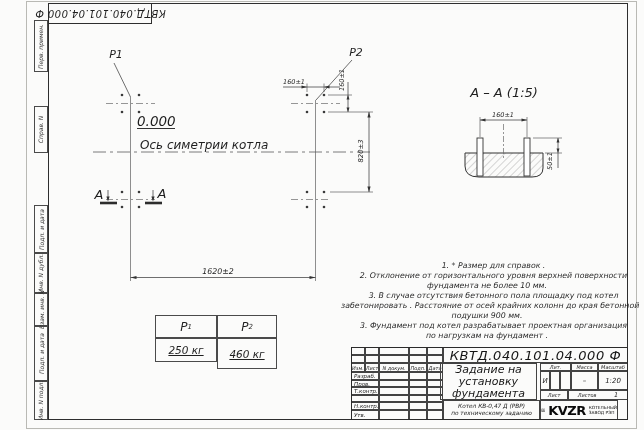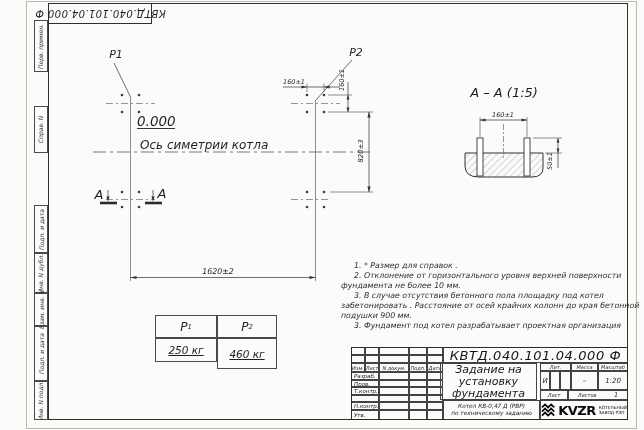--- a/index.html
+++ b/index.html
@@ -15,21 +15,21 @@
          display:flex;align-items:center;justify-content:center;}
   .vcell span{transform:rotate(-90deg);white-space:nowrap;font-size:6px;font-style:italic;color:#333;}
   svg.art{position:absolute;left:0;top:0;}
   .ptable{left:155px;top:315px;width:122px;height:47px;}
   .pt-cell{position:absolute;border:1px solid #4a4a4a;box-sizing:border-box;
            display:flex;align-items:center;justify-content:center;font-style:italic;color:#1f1f1f;}
   .pt-head{font-size:12px;}
   .pt-head sub{font-size:7px;}
   .pt-val{font-size:10.5px;text-decoration:underline;}
   .notes{left:341px;top:261px;width:292px;}
-  .nline{font-size:7.8px;font-style:italic;line-height:10px;color:#2a2a2a;white-space:nowrap;}
+  .nline{font-size:7.8px;font-style:italic;line-height:10px;color:#2a2a2a;white-space:nowrap;text-align:center;}
   .ind{text-indent:13px;}
   .tblock{left:351px;top:347px;width:277px;height:73px;}
   .tb-outline{position:absolute;left:0;top:0;width:277px;height:73px;border:1.5px solid #2b2b2b;box-sizing:border-box;}
   .tb-cell{position:absolute;border:0.9px solid #434343;box-sizing:border-box;
            display:flex;align-items:center;justify-content:center;
            font-style:italic;color:#222;overflow:hidden;}
   .tb-lab{justify-content:flex-start;padding-left:2px;font-size:5.5px;}
   .tb-h{font-size:5px;}
   .tb-doc{font-size:13px;letter-spacing:.6px;color:#141414;}
   .tb-title{flex-direction:column;font-size:11px;line-height:12px;color:#161616;}
@@ -196,20 +196,21 @@
 </div>
 
 <div class="abs notes">
   <div class="nline ind">1. * Размер для справок .</div>
   <div class="nline ind">2. Отклонение от горизонтального уровня верхней поверхности</div>
   <div class="nline">фундамента не более 10 мм.</div>
   <div class="nline ind">3. В случае отсутствия бетонного пола площадку под котел</div>
   <div class="nline">забетонировать . Расстояние от осей крайних колонн до края бетонной</div>
   <div class="nline">подушки 900 мм.</div>
   <div class="nline ind">3. Фундамент под котел разрабатывает проектная организация</div>
+  <div class="nline">по нагрузкам на фундамент .</div>
 </div>
 
 <div class="abs tblock">
 
   <div class="tb-cell" style="left:0;top:0;width:14px;height:8px"></div>
   <div class="tb-cell" style="left:14px;top:0;width:14px;height:8px"></div>
   <div class="tb-cell" style="left:28px;top:0;width:30px;height:8px"></div>
   <div class="tb-cell" style="left:58px;top:0;width:18px;height:8px"></div>
   <div class="tb-cell" style="left:76px;top:0;width:16px;height:8px"></div>
   <div class="tb-cell" style="left:0;top:8px;width:14px;height:8px"></div>
@@ -270,21 +271,21 @@
   <div class="tb-cell" style="left:209px;top:24px;width:11px;height:19px"></div>
   <div class="tb-cell tb-val" style="left:220px;top:24px;width:27px;height:19px">–</div>
   <div class="tb-cell tb-val" style="left:247px;top:24px;width:30px;height:19px">1:20</div>
 
   <div class="tb-cell tb-h" style="left:189px;top:43px;width:28px;height:10px">Лист</div>
   <div class="tb-cell tb-h" style="left:217px;top:43px;width:60px;height:10px;justify-content:space-around">
     <span>Листов</span>
     <span style="font-size:6.5px">1</span>
   </div>
 
-  <div class="tb-cell tb-logo" style="left:189px;top:53px;width:88px;height:20px">
+  <div class="tb-cell tb-logo" style="left:189px;top:53px;width:78px;height:20px">
     <svg width="15" height="15" viewBox="0 0 14 14">
       <path d="M1,4 4,1 7,4 10,1 13,4 M1,8 4,5 7,8 10,5 13,8 M1,12 4,9 7,12 10,9 13,12" stroke="#0a0a0a" fill="none" stroke-width="1.7"></path>
     </svg>
     <span class="kvzr">KVZR</span>
     <span class="logo-sub">
       <span>КОТЕЛЬНЫЙ</span><br>
       <span>ЗАВОД РЭП</span>
     </span>
   </div>
   <div class="tb-outline"></div>

